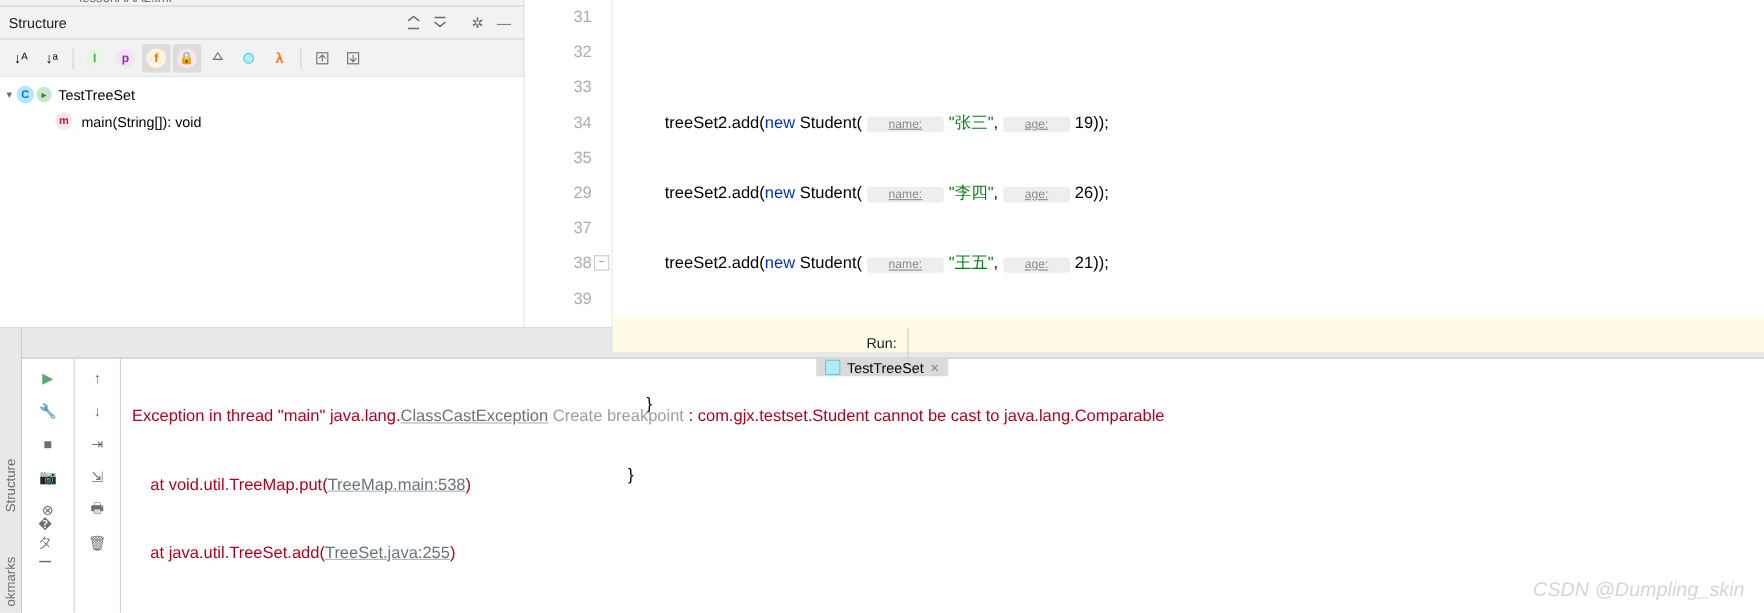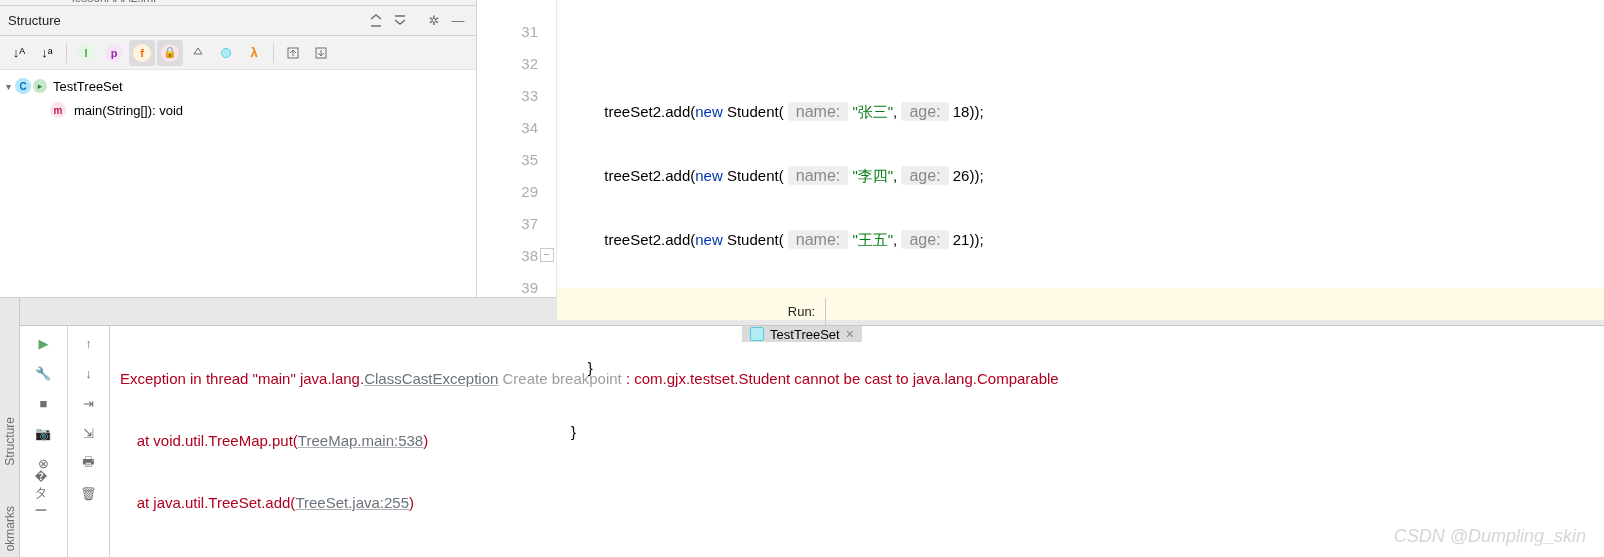--- a/index.html
+++ b/index.html
@@ -28,31 +28,31 @@
 .sep { width:1px; height:20px; background:#d1d1d1; margin:0 4px; }
 .tree { padding: 4px 0; background:#fff; flex:1; }
 .tree-row { display:flex; align-items:center; height:24px; padding-left:6px; font-size:13px; }
 .tree-row .chev { color:#6e6e6e; margin-right:4px; font-size:10px; }
 .c-badge { width:16px;height:16px;border-radius:50%;background:#b3e5fc;color:#0277bd;font-size:10px;display:flex;align-items:center;justify-content:center;margin-right:2px;font-weight:bold;}
 .t-badge { width:14px;height:14px;border-radius:50%;background:#c8e6c9;color:#2e7d32;font-size:9px;display:flex;align-items:center;justify-content:center;margin-right:6px;}
 .m-badge { width:16px;height:16px;border-radius:50%;background:#fce4ec;color:#c2185b;font-size:10px;font-weight:bold;display:flex;align-items:center;justify-content:center;margin-right:2px;}
 
 
 .editor { flex:1; display:flex; background:#fff; }
-.gutter { width:80px; background:#fff; border-right:1px solid #e8e8e8; text-align:right; padding-right:18px; font-family: "JetBrains Mono","Consolas",monospace; font-size:15px; color:#adadad; line-height:32px; padding-top:16px;}
+.gutter { width:80px; background:#fff; border-right:1px solid #e8e8e8; text-align:right; padding-right:18px; font-family: "JetBrains Mono","Consolas",monospace; font-size:15px; color:#adadad; line-height:32px; padding-top:0;}
 .gutter .gline { height:32px; position:relative; }
 .fold-handle { position:absolute; right:-16px; top:8px; width:14px;height:14px;background:#fff;border:1px solid #c8c8c8; color:#888; font-size:10px; line-height:12px; text-align:center;}
 .code { flex:1; font-family:"JetBrains Mono","Consolas",monospace; font-size:15px; line-height:32px; white-space:pre; padding-top:0;}
 .cline { height:32px; padding-left:14px; }
 .cline.l37 { background:#fffbe6; }
 .kw { color:#0033b3; }
 .cls-hl { background:#f6e7b4; }
 .str { color:#067d17; }
 .fld { font-style:italic; color:#871094; }
-.hint { background:#eeeeee; color:#8a8a8a; font-size:16px; padding:1px 8px; border-radius:3px; font-style:normal;}
+.hint { background:#eeeeee; color:#8a8a8a; font-size:11px; padding:1px 20px; border-radius:3px; font-style:normal;text-decoration:underline;}
 
 
 .runbar { display:flex; align-items:center; height:28px; background:#e8e8e8; border-bottom:1px solid #c9c9c9;flex-direction:column; }
 .runlabel { padding: 0 10px; color:#222; font-size:13px; border-right:1px solid #c9c9c9; line-height:28px;}
 .runtab { display:flex; align-items:center; height:28px; padding:0 8px; background:#dadada; gap:6px; }
 .runtab .ticon { width:14px;height:14px;background:#b2ebf2;border:1px solid #4dd0e1;border-radius:2px;}
 .runtab .x { color:#888; font-size:14px; }
 
 .run-area { display:flex; height:231px; }
 .run-gutter-a { width:48px; border-right:1px solid #d1d1d1; display:flex; flex-direction:column; align-items:center; padding-top:8px; gap:12px; }
@@ -158,21 +158,21 @@
       <div class="gline"><span>33</span></div>
       <div class="gline"><span>34</span></div>
       <div class="gline"><span>35</span></div>
       <div class="gline"><span>29</span></div>
       <div class="gline"><span>37</span></div>
       <div class="gline"><span>38</span><span class="fold-handle">−</span></div>
       <div class="gline"><span>39</span></div>
     </div>
     <div class="code">
 <div class="cline"></div>
-<div class="cline">        <span>treeSet2.add(</span><span class="kw">new </span><span>Student( </span><span class="hint">name:</span><span class="str"> "张三"</span><span>, </span><span class="hint">age:</span><span> 18</span><span>));</span></div>
+<div class="cline">        <span>treeSet2.add(</span><span class="kw">new </span><span>Student( </span><span class="hint">name:</span><span class="str"> "张三"</span><span>, </span><span class="hint">age:</span><span> 19</span><span>));</span></div>
 <div class="cline">        <span>treeSet2.add(</span><span class="kw">new </span><span>Student( </span><span class="hint">name:</span><span class="str"> "李四"</span><span>, </span><span class="hint">age:</span><span> 26</span><span>));</span></div>
 <div class="cline">        <span>treeSet2.add(</span><span class="kw">new </span><span>Student( </span><span class="hint">name:</span><span class="str"> "王五"</span><span>, </span><span class="hint">age:</span><span> 21</span><span>));</span></div>
 <div class="cline l37"></div>
 <div class="cline"><span>    }</span></div>
 <div class="cline"><span>}</span></div>
     </div>
   </div>
 </div>
 
 <div class="runbar">

